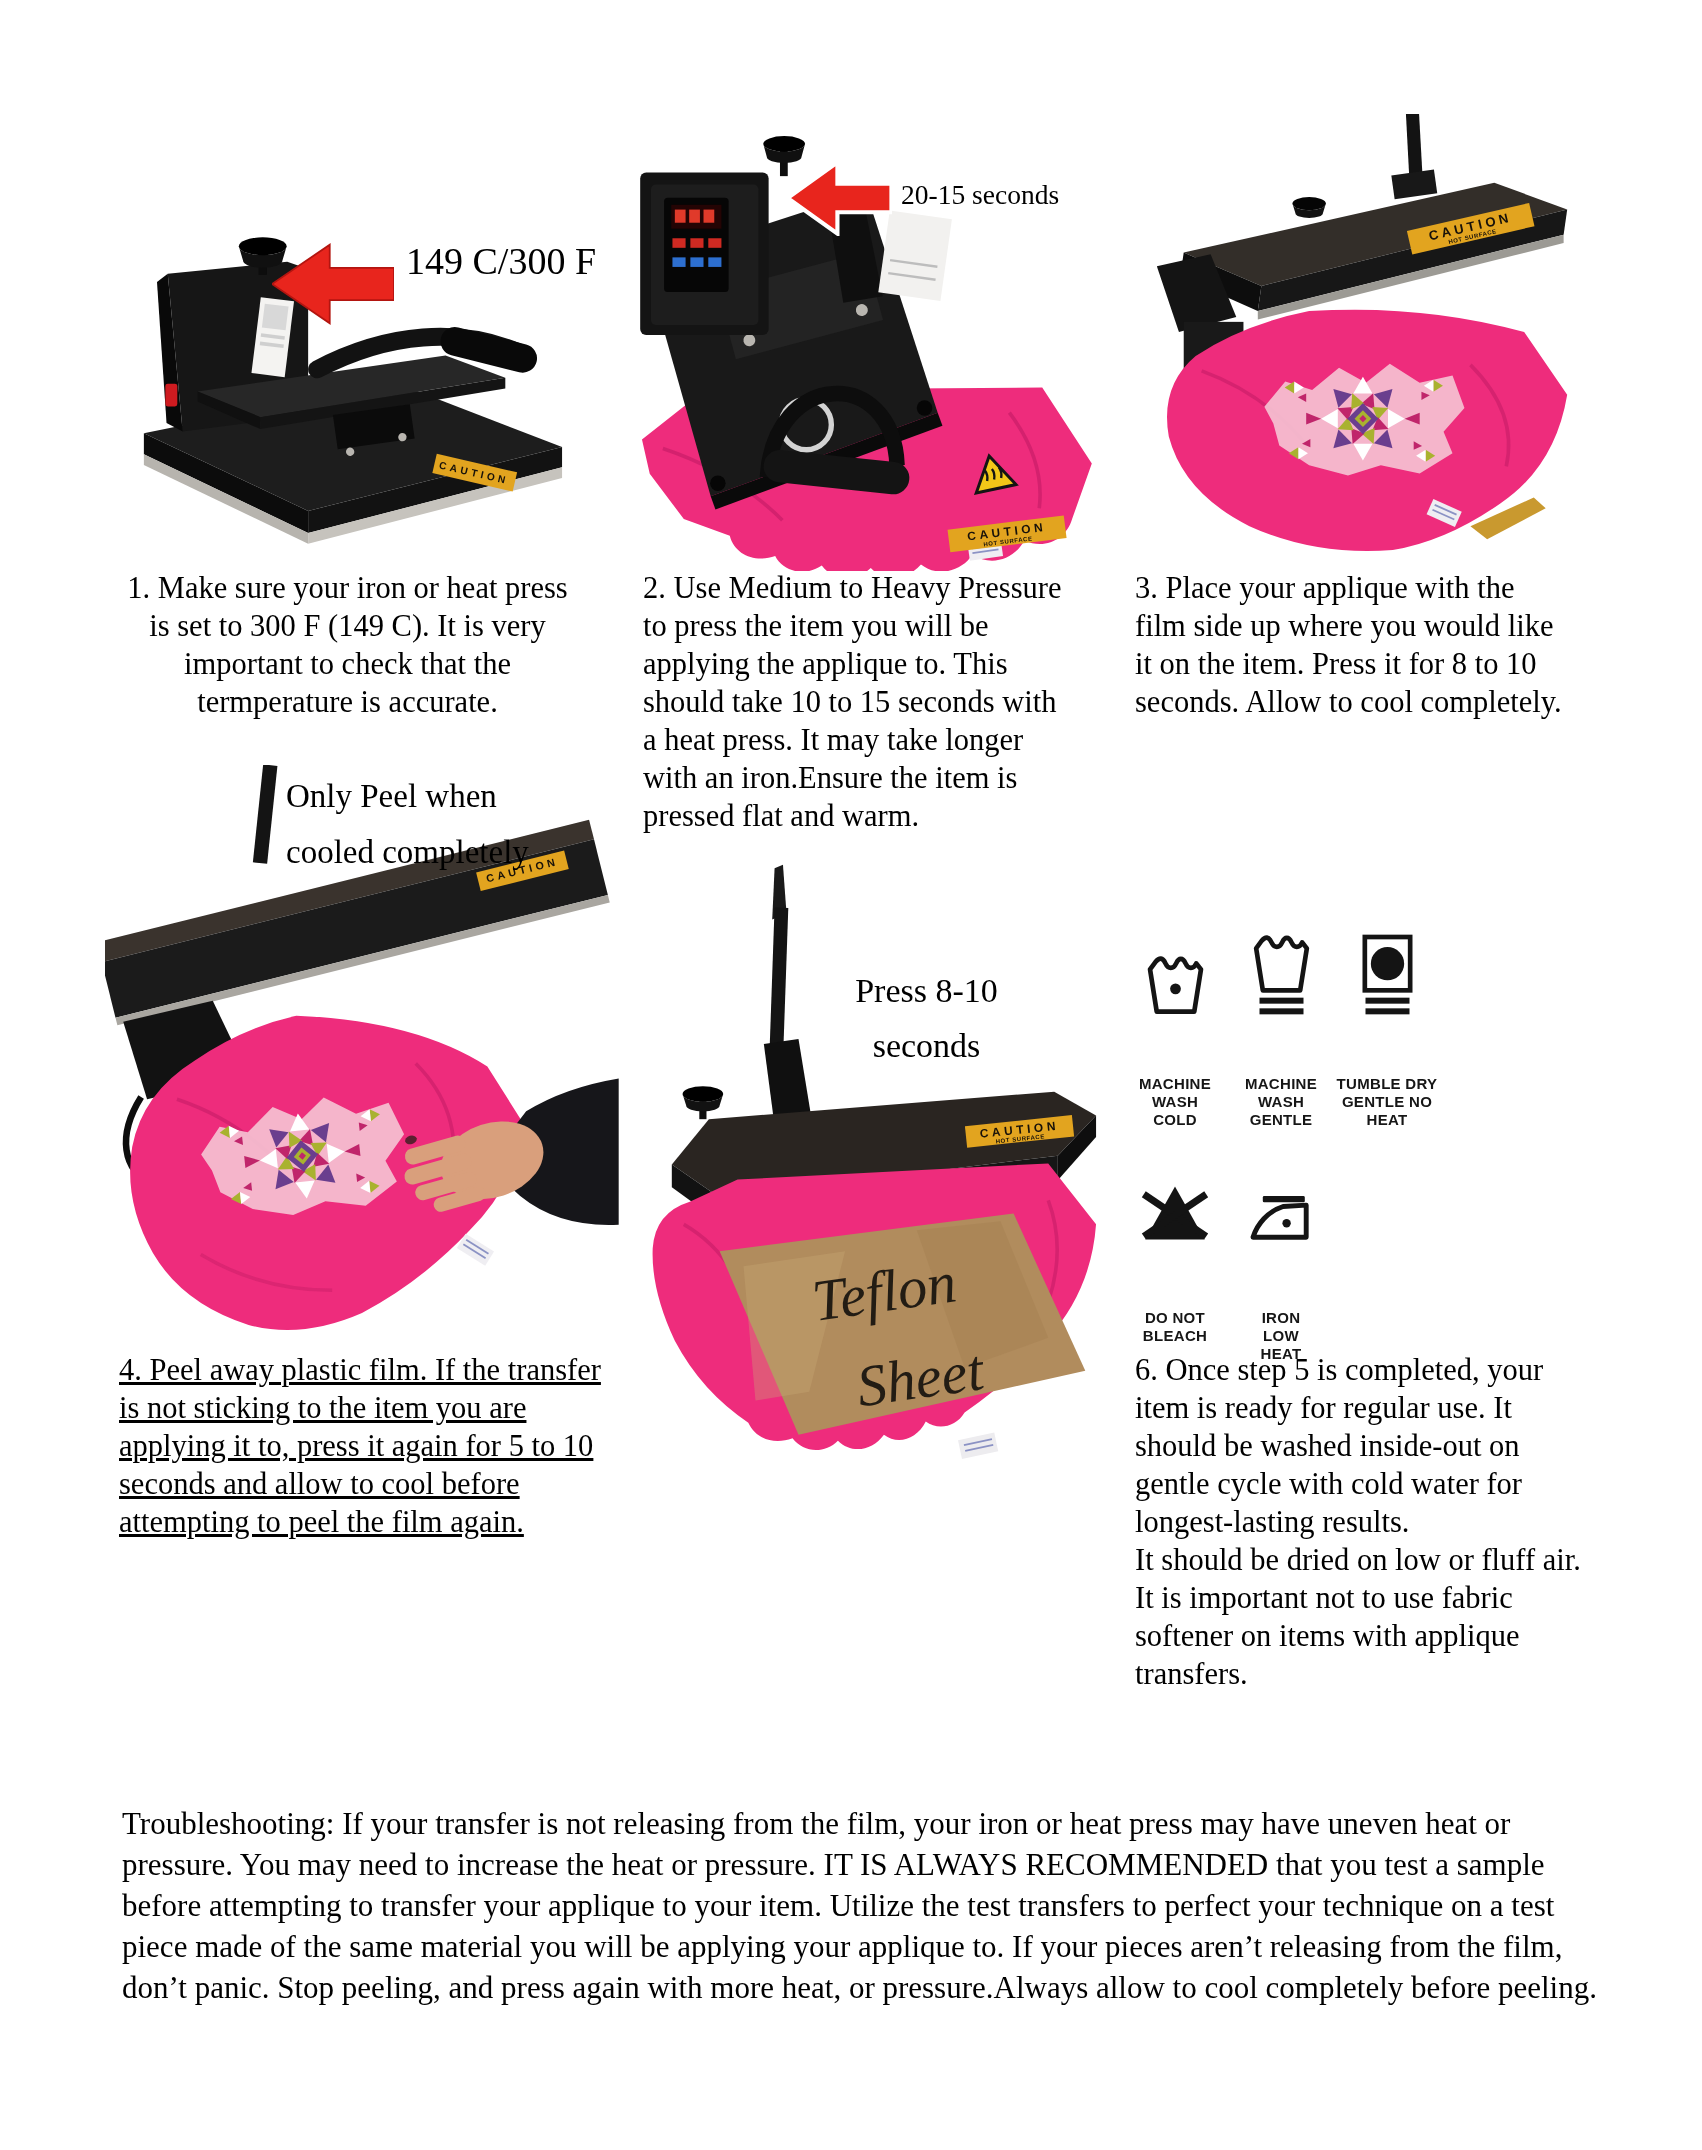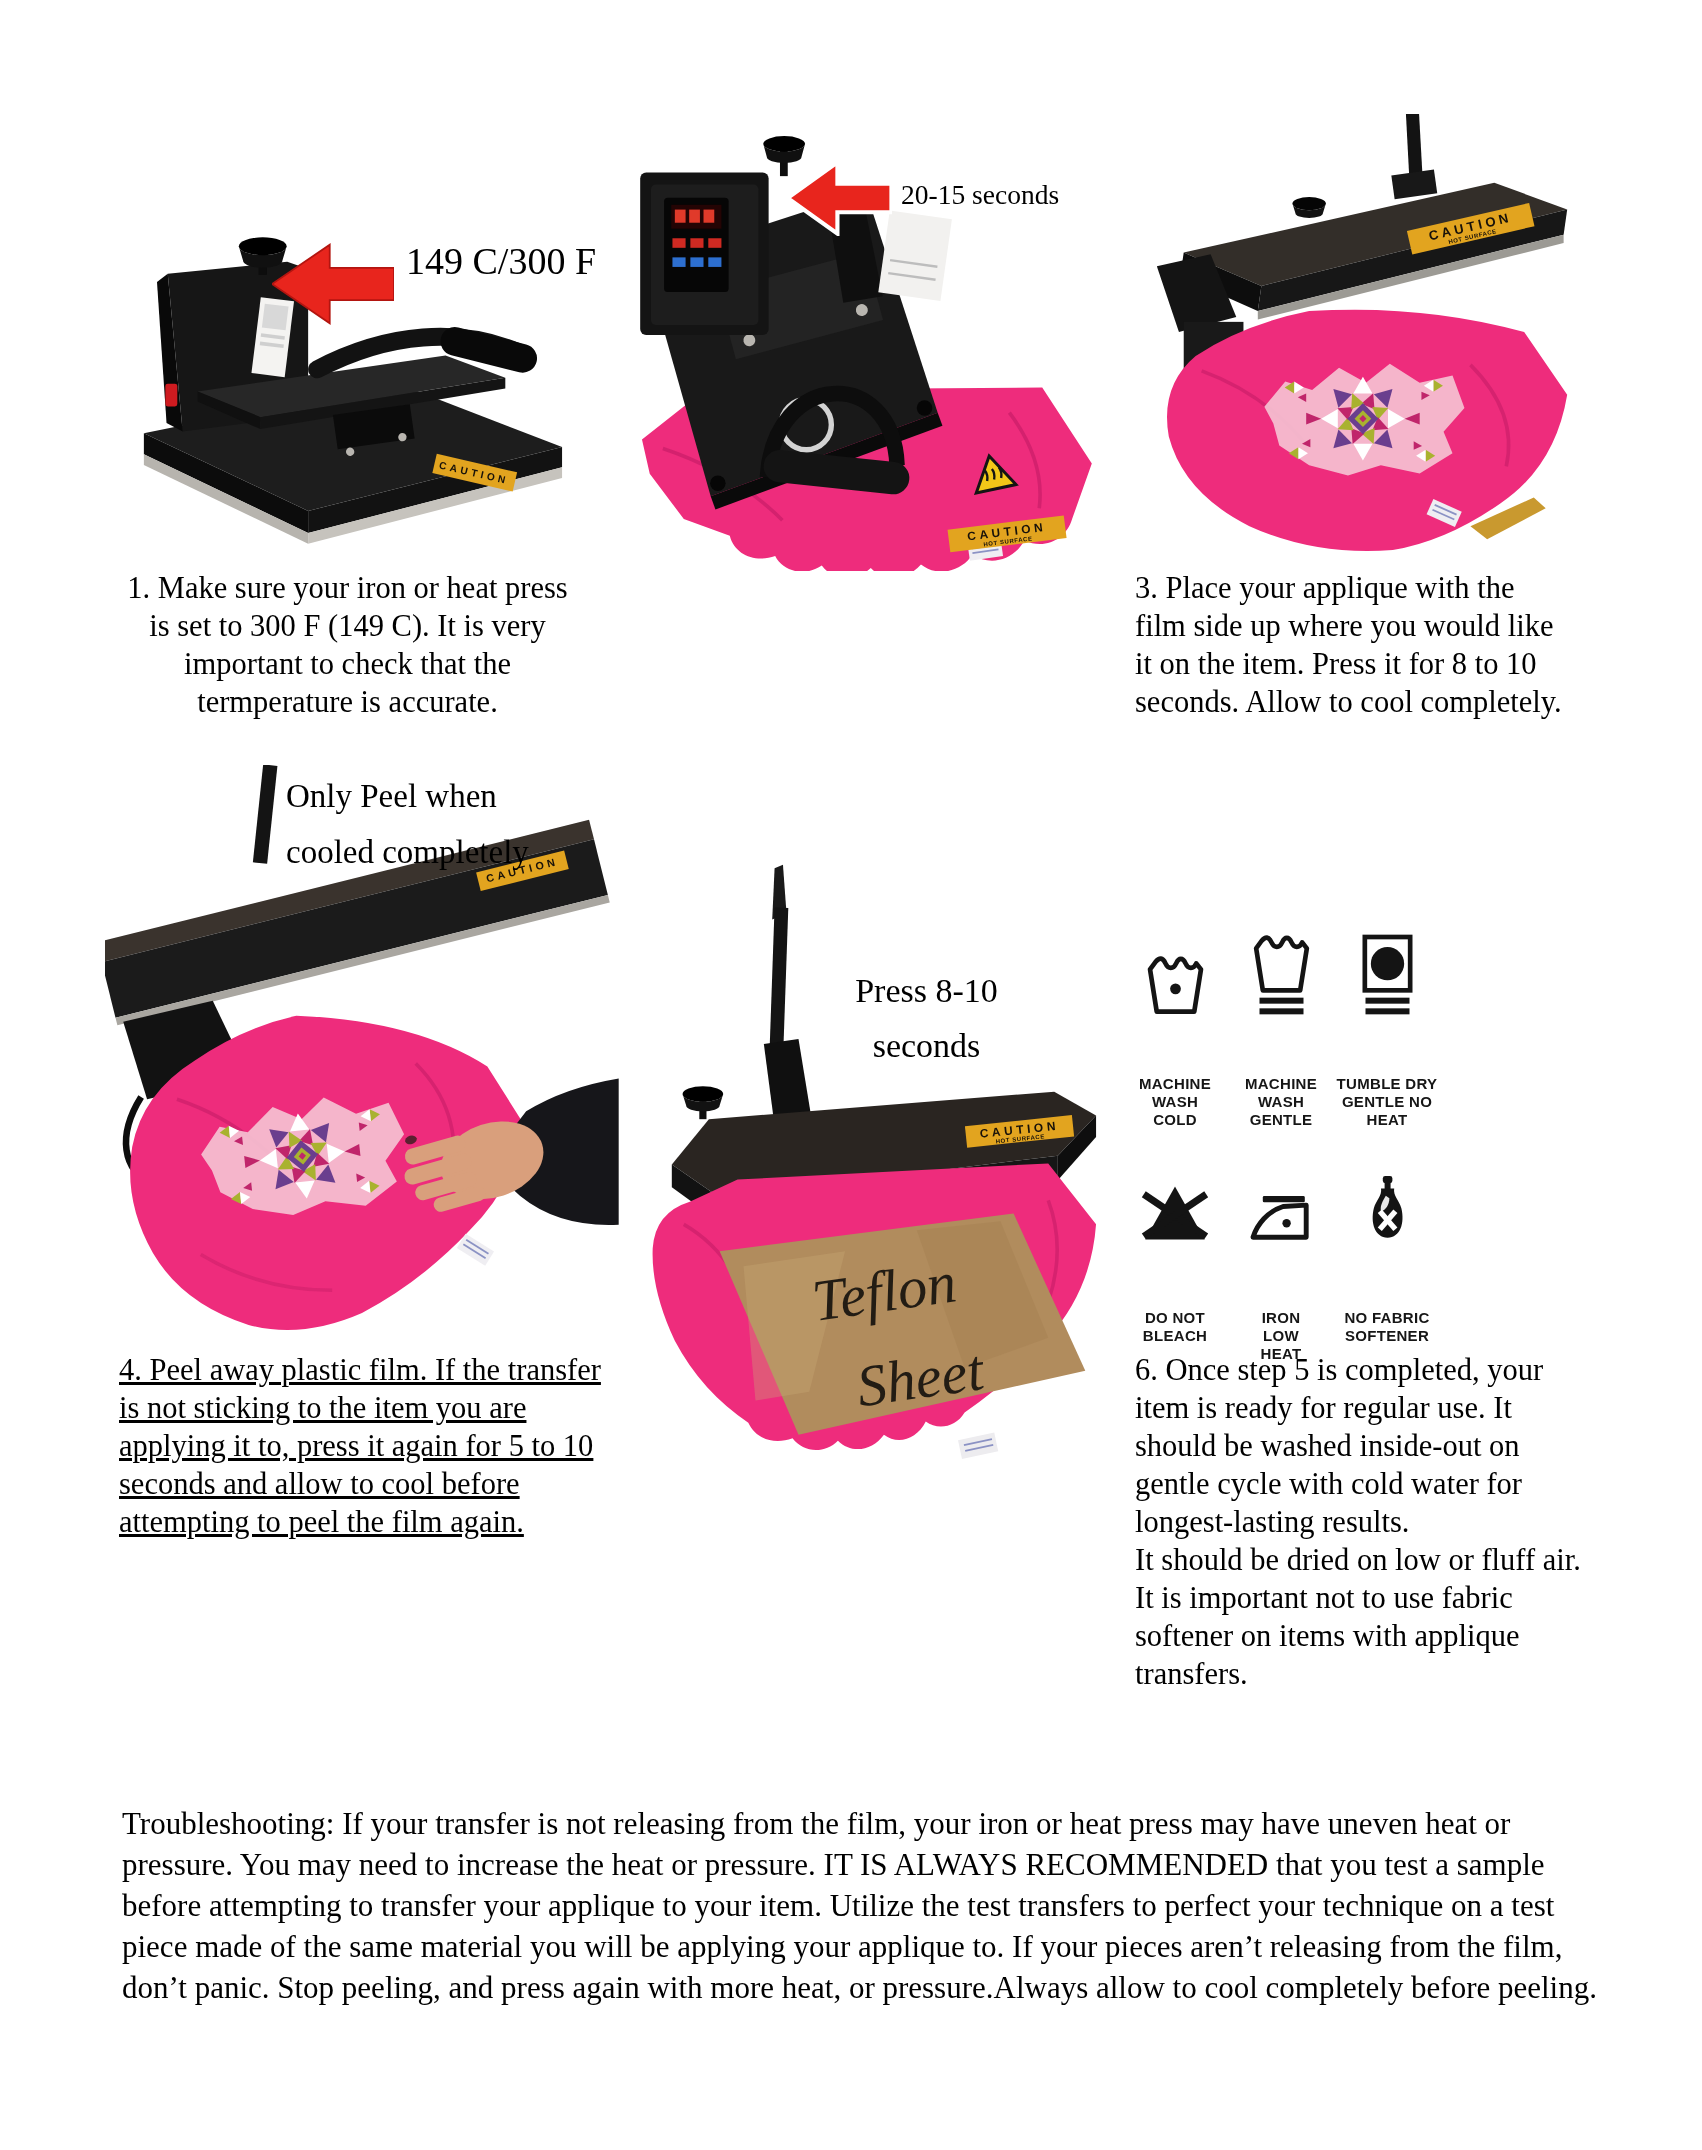--- a/index.html
+++ b/index.html
@@ -287,20 +287,21 @@
         <rect x="530" y="654" width="52" height="28" fill="#efeef2"></rect>
         <line x1="536" y1="662" x2="576" y2="662" stroke="#8b92c4" stroke-width="3"></line>
         <line x1="536" y1="671" x2="576" y2="671" stroke="#8b92c4" stroke-width="3"></line>
       </g>
 
       <use href="#applique-design" transform="translate(420,510)"></use>
     </svg>
   </figure>
 
   <div class="abs step-text" style="left:119px; top:569px; width:457px;text-align:center;">1. Make sure your iron or heat press is set to 300 F (149 C). It is very important to check that the termperature is accurate.</div>
+  <div class="abs step-text" style="left:643px; top:569px; width:433px;">2. Use Medium to Heavy Pressure to press the item you will be applying the applique to. This should take 10 to 15 seconds with a heat press. It may take longer with an iron.Ensure the item is pressed flat and warm.</div>
   <div class="abs step-text" style="left:1135px; top:569px; width:433px;">3. Place your applique with the film side up where you would like it on the item. Press it for 8 to 10 seconds. Allow to cool completely.</div>
 
   <figure class="abs" style="left:105px; top:765px; width:514px; height:588px;">
     <svg viewBox="0 0 860 985" width="514" height="588">
 
       <g transform="rotate(6 270 80)">
           <rect x="256" y="0" width="24" height="165" fill="#141414"></rect>
         </g>
 
       <g transform="rotate(-14 430 240)">
@@ -467,34 +468,20 @@
           <rect x="24" y="20" width="60" height="9" rx="2" fill="#141414"></rect>
           <path d="M86 33 L86 79 L10 79 C16 60 31 42 53 35 L86 33 Z" fill="#ffffff" stroke="#141414" stroke-width="7" stroke-linejoin="round"></path>
           <circle cx="58" cy="59" r="6" fill="#141414"></circle>
         </svg>
       </div>
       <div class="care-label">IRON
 LOW
 HEAT</div>
     </div>
 
-    <div class="care-cell">
-      <div class="care-icon-box">
-        <svg viewBox="0 0 100 132" width="60" height="79">
-          <rect x="43" y="5" width="16" height="12" rx="4" fill="#141414"></rect>
-          <rect x="46" y="15" width="10" height="12" fill="#141414"></rect>
-          <path d="M40 26 L62 26 C60 38 70 45 74 59 C80 84 72 108 51 108 C30 108 22 84 28 59 C32 45 42 38 40 26 Z" fill="#141414"></path>
-          <path d="M48 38 C42 48 38 56 40 64 C48 62 54 52 54 42 Z" fill="#ffffff" opacity=".9"></path>
-          <line x1="38" y1="64" x2="64" y2="94" stroke="#ffffff" stroke-width="9"></line>
-          <line x1="64" y1="64" x2="38" y2="94" stroke="#ffffff" stroke-width="9"></line>
-        </svg>
-      </div>
-      <div class="care-label">NO FABRIC
-SOFTENER</div>
-    </div>
   </div>
 
   <div class="abs step-text" style="left:119px; top:1351px; width:487px;text-decoration:underline;">4. Peel away plastic film. If the transfer is not sticking to the item you are applying it to, press it again for 5 to 10 seconds and allow to cool before attempting to peel the film again.</div>
   <div class="abs step-text" style="left:1135px; top:1351px; width:451px;">6. Once step 5 is completed, your item is ready for regular use. It should be washed inside-out on gentle cycle with cold water for longest-lasting results.
 It should be dried on low or fluff air. It is important not to use fabric softener on items with applique transfers.</div>
 
   <div class="abs trouble-text" style="left:122px; top:1803px; width:1494px;">Troubleshooting: If your transfer is not releasing from the film, your iron or heat press may have uneven heat or pressure. You may need to increase the heat or pressure. IT IS ALWAYS RECOMMENDED that you test a sample before attempting to transfer your applique to your item. Utilize the test transfers to perfect your technique on a test piece made of the same material you will be applying your applique to. If your pieces aren’t releasing from the film, don’t panic. Stop peeling, and press again with more heat, or pressure.Always allow to cool completely before peeling.</div>
 
 </div>
 

